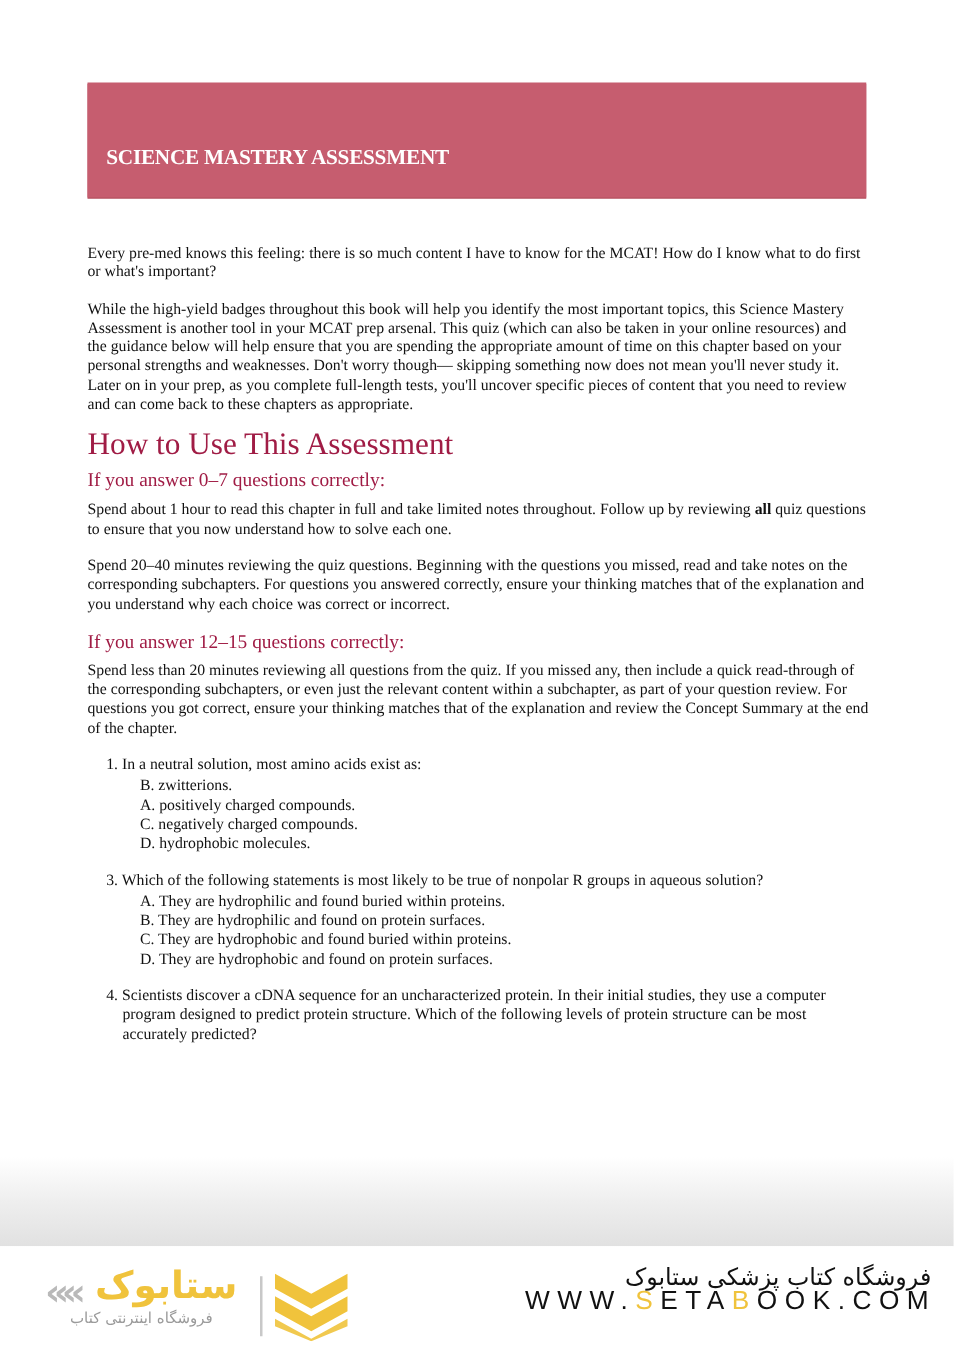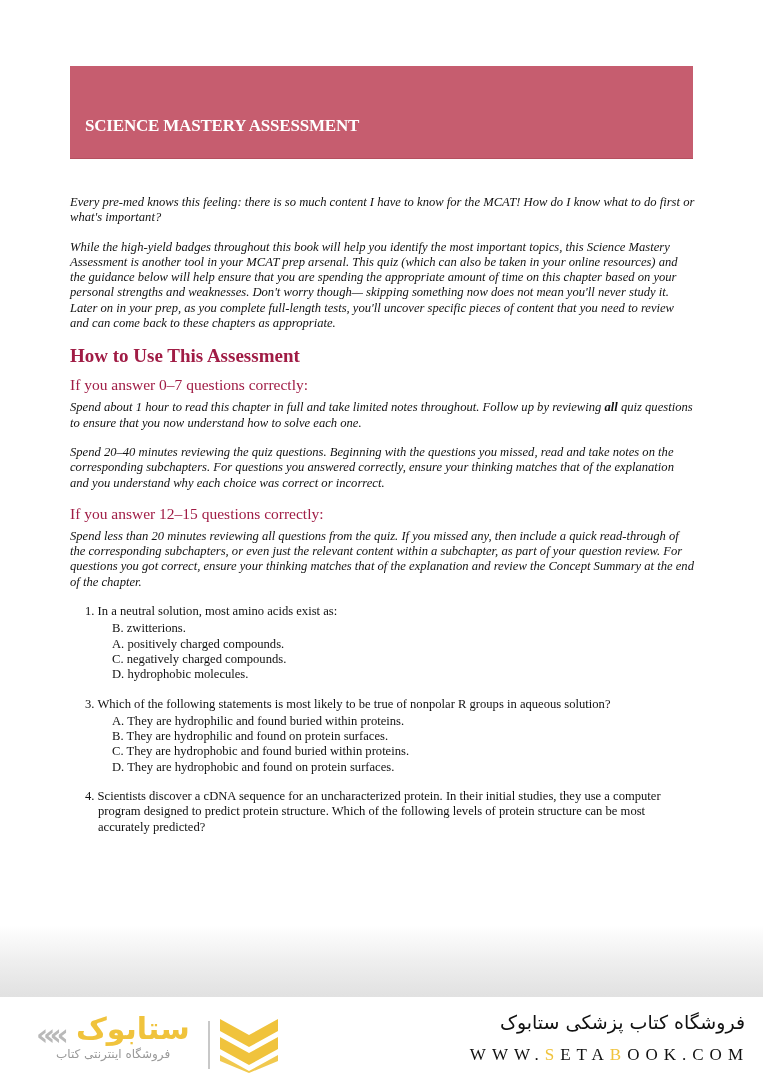--- a/index.html
+++ b/index.html
@@ -16,25 +16,25 @@
   }
   .banner-title {
     position: absolute; left: 15px; top: 50px;
     color: #ffffff; font-weight: bold; font-size: 17px; letter-spacing: -0.2px;
     white-space: nowrap;
   }
   .content {
     position: absolute; left: 70px; top: 195px; width: 625px;
     font-size: 12.6px; line-height: 15.3px;
   }
-  p { margin: 0; font-style: italic; }
+  p { margin: 0; }
   .p-intro1 { margin-bottom: 14px; }
   .p-intro2 { margin-bottom: 14px; }
   .h2 {
-    color: #a01c45; font-weight: bold; font-size: 19px; line-height: 22px;
+    color: #a01c45; font-weight: normal; font-size: 25px; line-height: 22px;
     margin: 4px 0 9px 0;
   }
   .h3 {
     color: #a01c45; font-weight: normal; font-size: 15.5px; line-height: 18px;
     margin: 0 0 6px 0;
   }
   .tier-text { margin-bottom: 14px; }
   .questions { margin-top: 4px; }
   .q { margin-bottom: 14px; }
   .q-stem { padding-left: 20px; text-indent: -13px; margin-left: 8px; }
@@ -53,22 +53,22 @@
   .logo-arrows { position: absolute; left: 0; top: 6px; font-family: "DejaVu Sans", sans-serif; font-size: 30px; color: #b9b9b9; font-weight: bold; letter-spacing: -6px; }
   .logo-word { position: absolute; left: 40px; top: 0px; font-family: "DejaVu Sans", sans-serif; font-size: 30px; color: #f0c33c; font-weight: bold; }
   .logo-sub { position: absolute; left: 20px; top: 36px; font-family: "DejaVu Sans", sans-serif; font-size: 12px; color: #9a9a9a; direction: rtl; white-space: nowrap; }
   .logo-divider { position: absolute; left: 172px; top: 10px; width: 2px; height: 48px; background: #c8c8c8; }
   .logo-emblem { position: absolute; left: 182px; top: 4px; }
   .shop-fa {
     position: absolute; right: 18px; top: 14px;
     font-family: "DejaVu Sans", sans-serif; font-size: 19px; color: #111; direction: rtl; white-space: nowrap;
   }
   .shop-url {
-    position: absolute; right: 14px; top: 48px;
-    font-family: Liberation Serif, serif; font-size: 17px; letter-spacing: 6px; color: #111; white-space: nowrap;
+    position: absolute; right: 14px; top: 32px;
+    font-family: Liberation Sans, sans-serif; font-size: 21px; letter-spacing: 6px; color: #111; white-space: nowrap;
   }
   .shop-url .acc { color: #f0c33c; }
 </style>
 </head>
 <body>
 
 <div class="banner">
   <div class="banner-title">SCIENCE MASTERY ASSESSMENT</div>
 </div>
 

